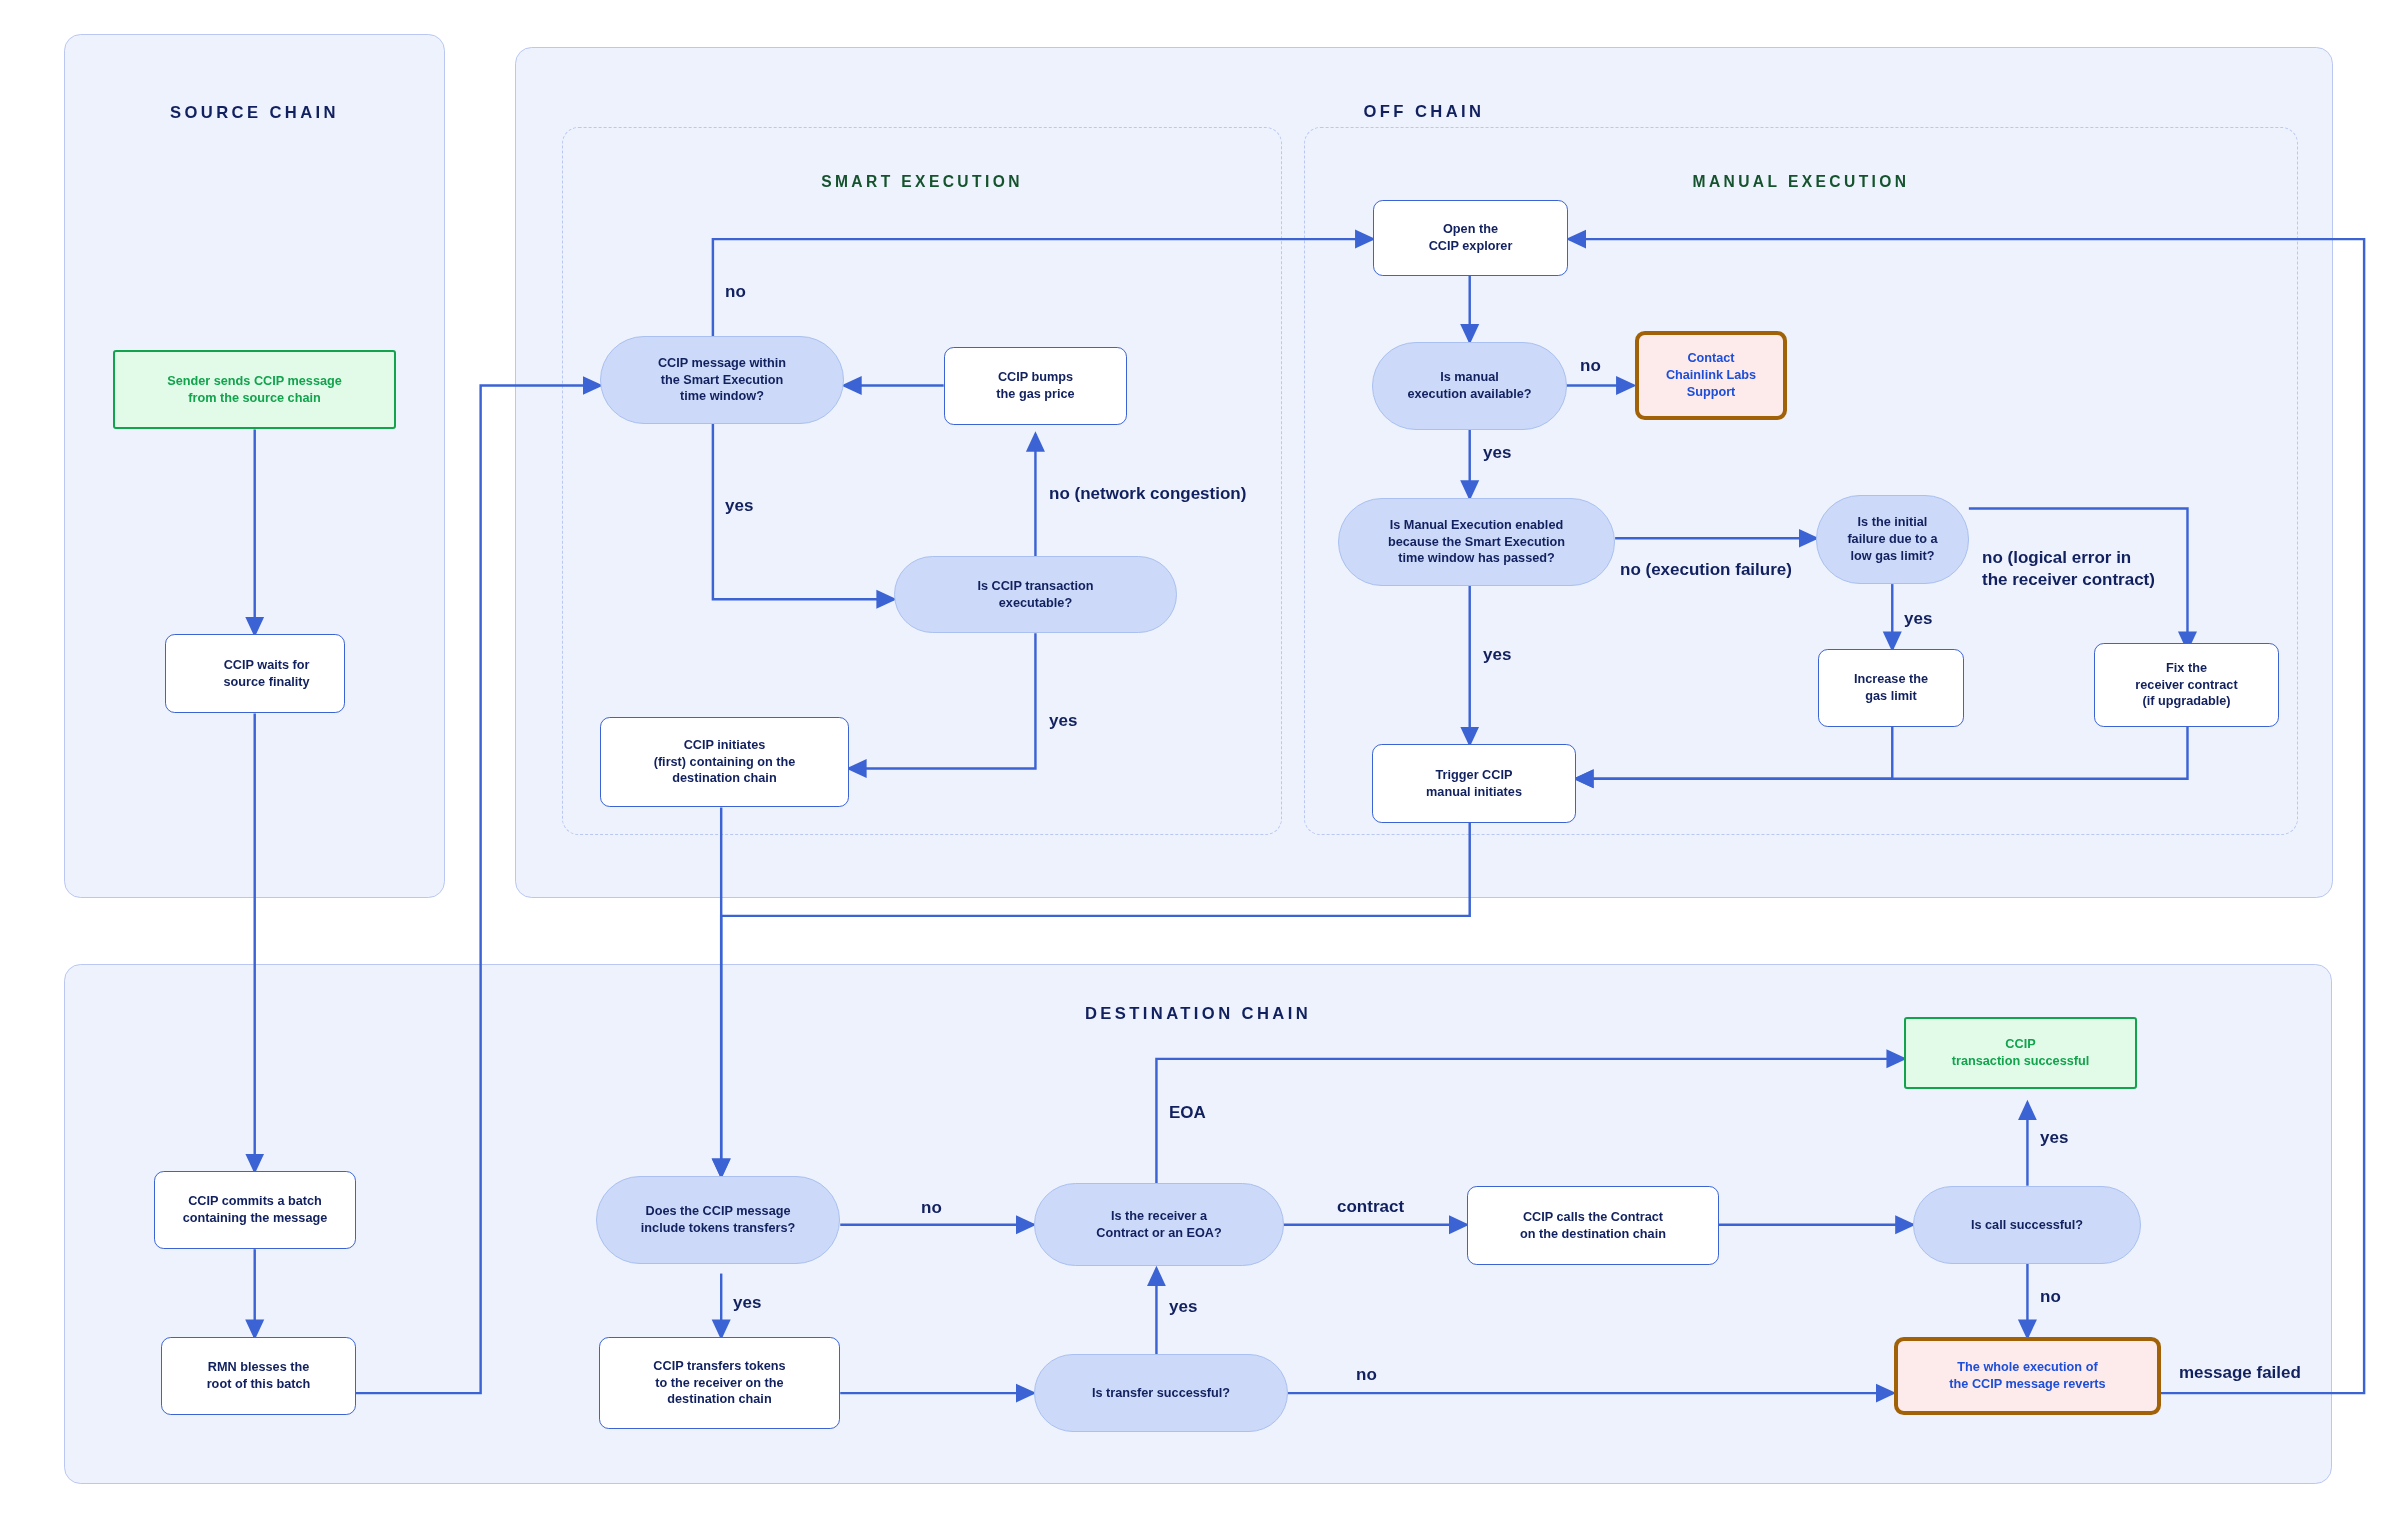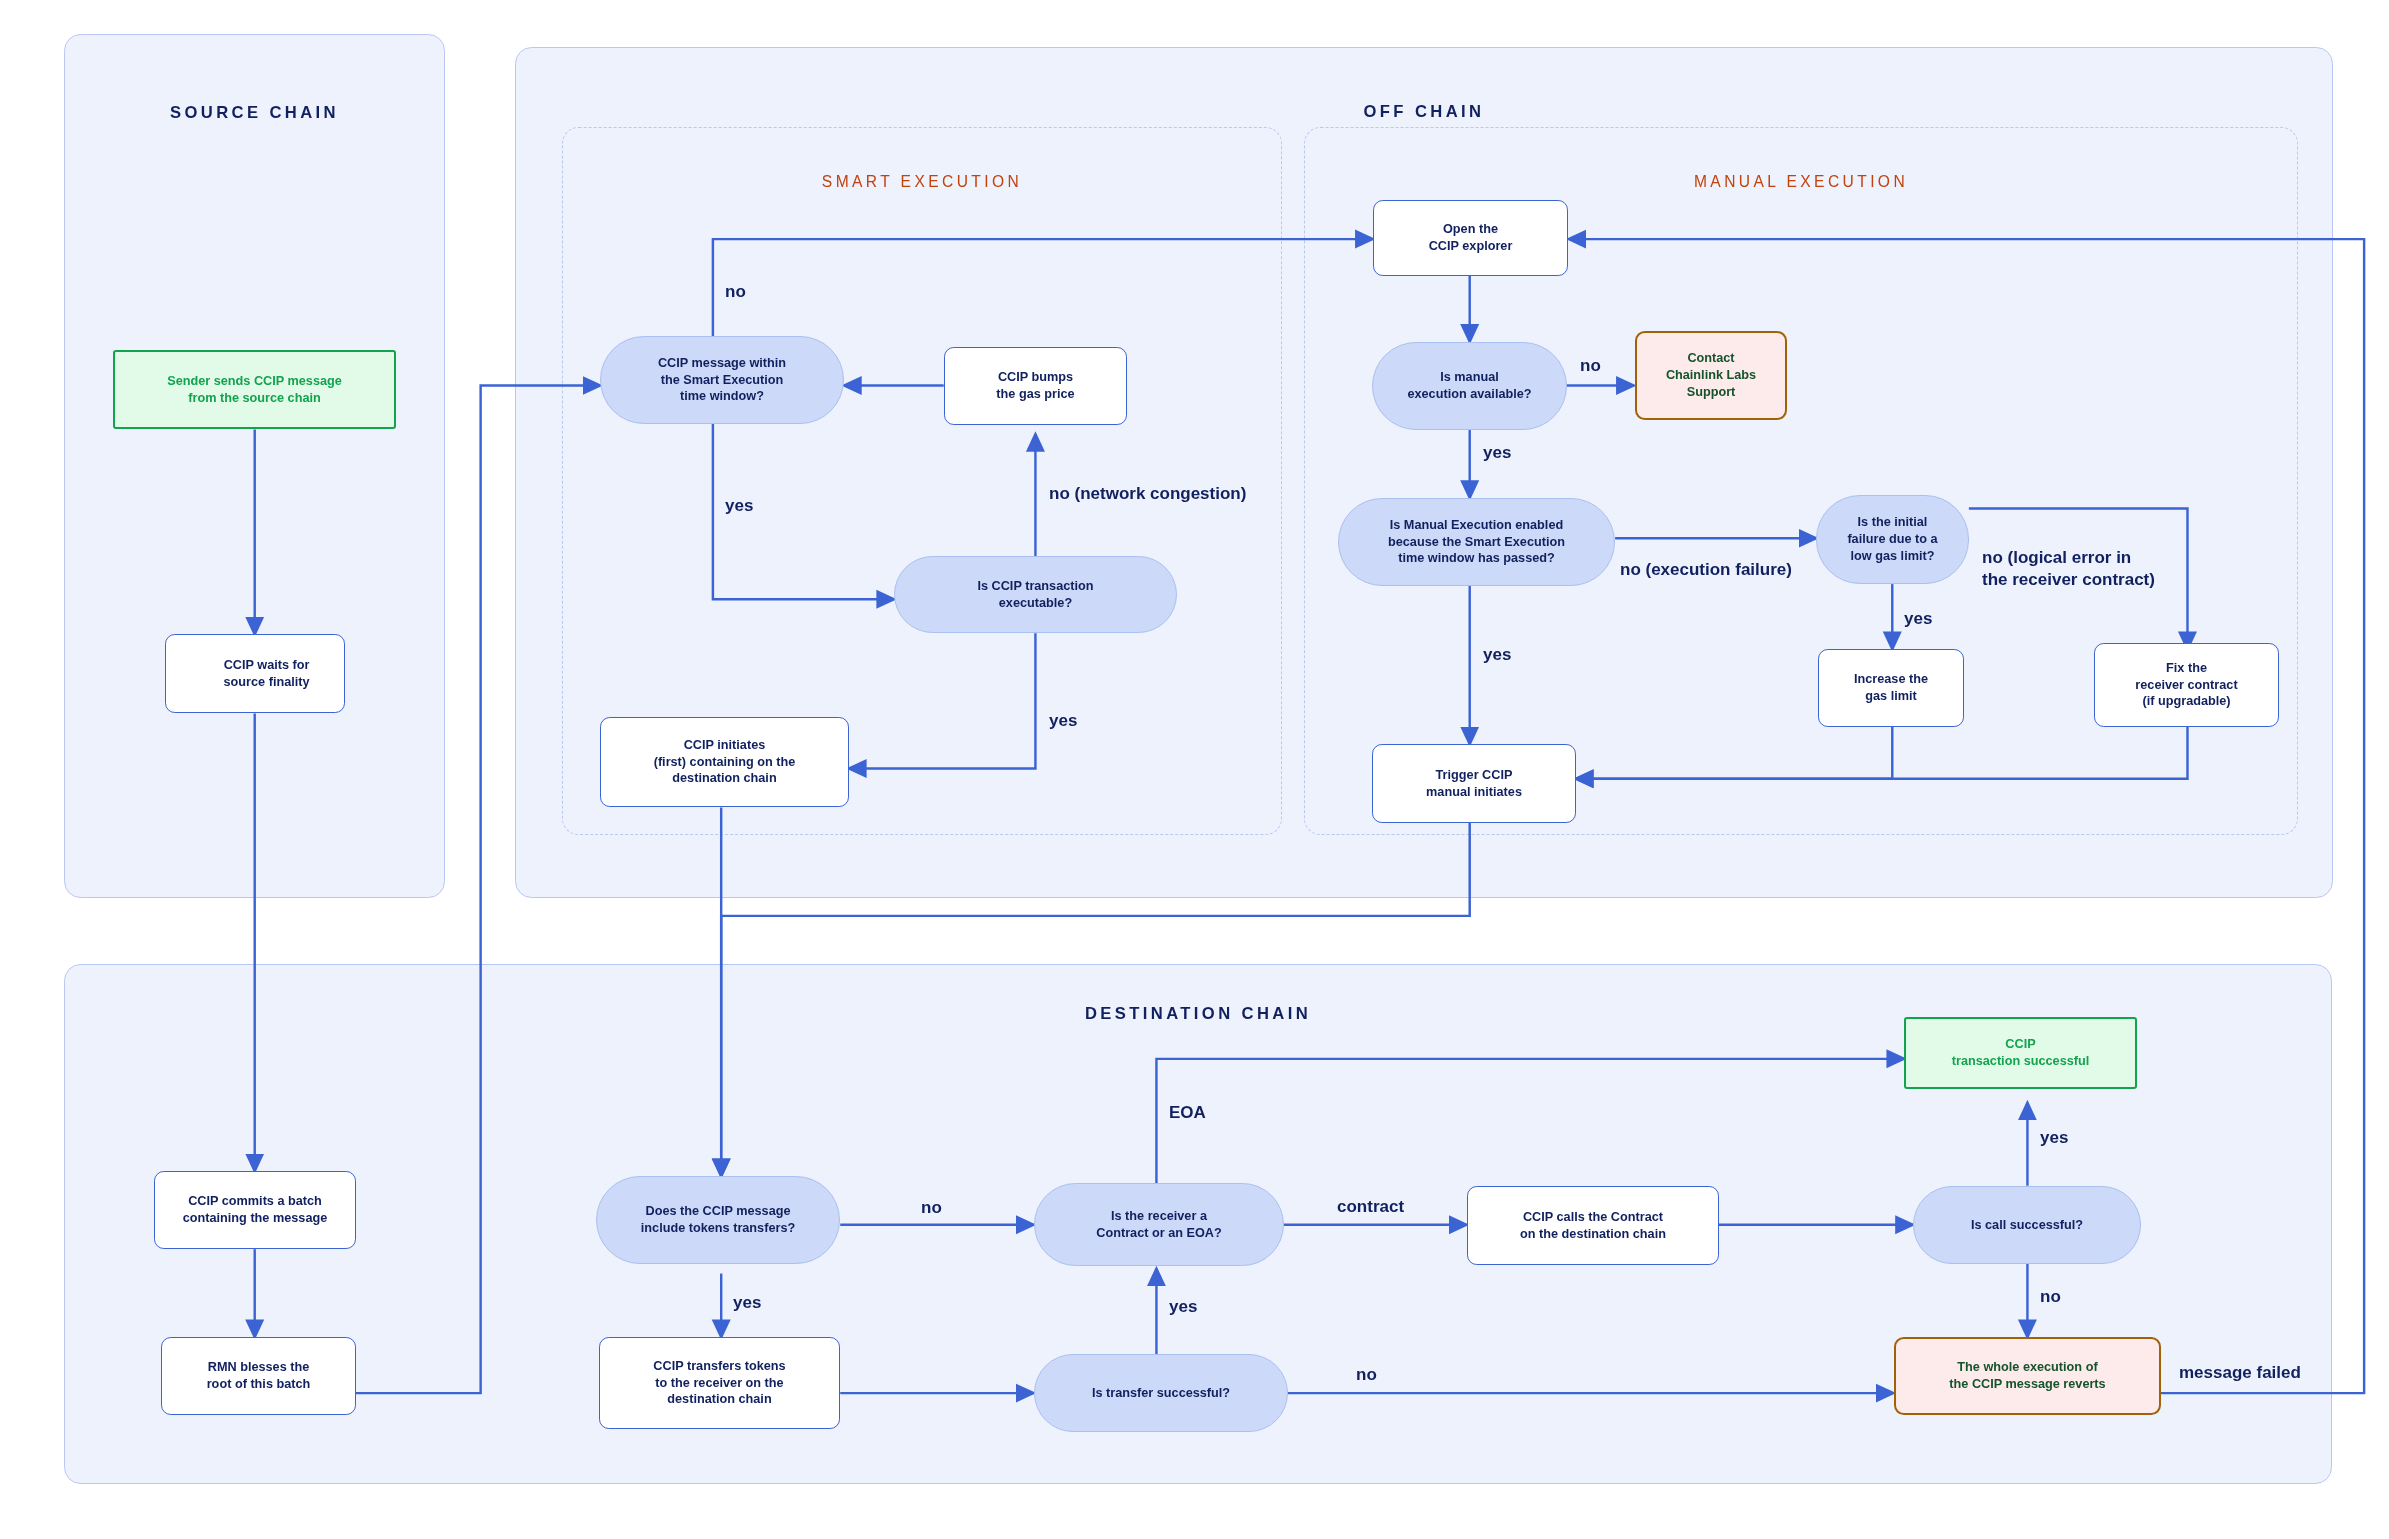--- a/index.html
+++ b/index.html
@@ -35,23 +35,23 @@
     font-weight:700;
     letter-spacing:3.4px;
     color:#11205e;
     user-select:none;
   }
   .sub-title{
     position:absolute;
     width:100%;
     text-align:center;
     font-size:15.6px;
-    font-weight:400;
+    font-weight:700;
     letter-spacing:3.4px;
-    color:#c2410c;
+    color:#14532d;
   }
 
   
   .node{
     position:absolute;
     box-sizing:border-box;
     display:flex;
     align-items:center;
     justify-content:center;
     text-align:center;
@@ -74,23 +74,23 @@
     color:#11205e;
   }
   .node.good{
     background:#e2fbe9;
     border:2px solid #12a34d;
     border-radius:3px;
     color:#12a34d;
   }
   .node.bad{
     background:#fdeaea;
-    border:2px solid #a16207;
+    border:4px solid #a16207;
     border-radius:9.8px;
-    color:#14532d;
+    color:#1d4ed8;
   }
 
   
   .elabel{
     position:absolute;
     font-size:17px;
     font-weight:700;
     color:#11205e;
     white-space:pre-line;
     line-height:1.3;

